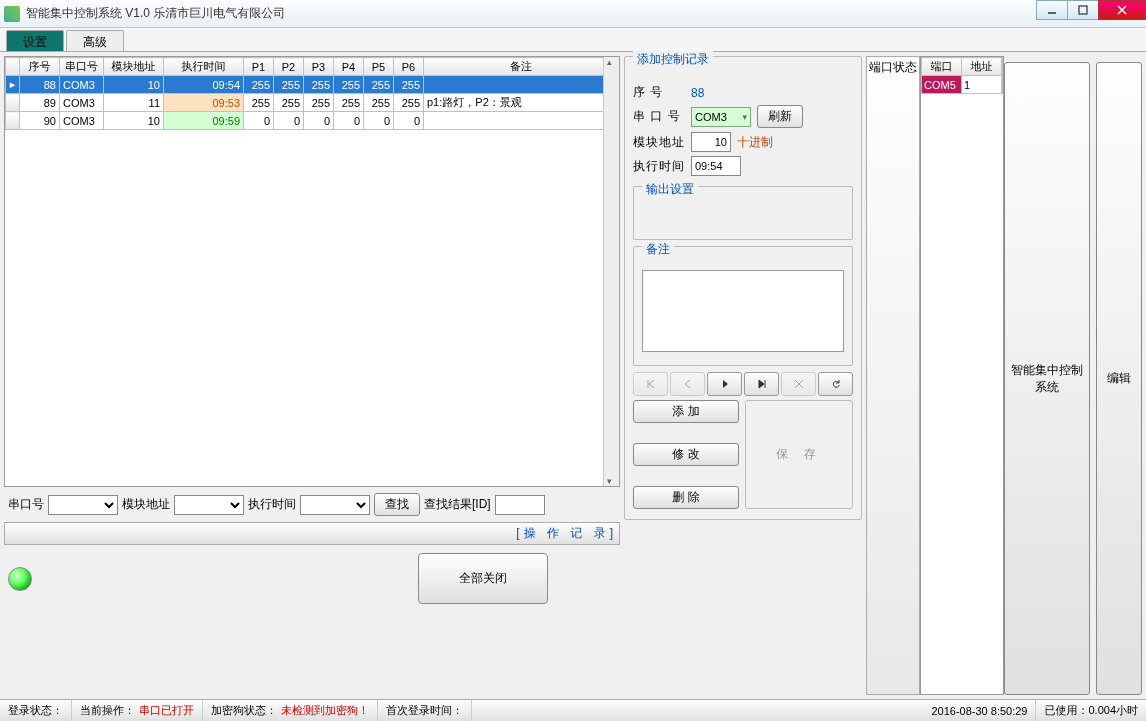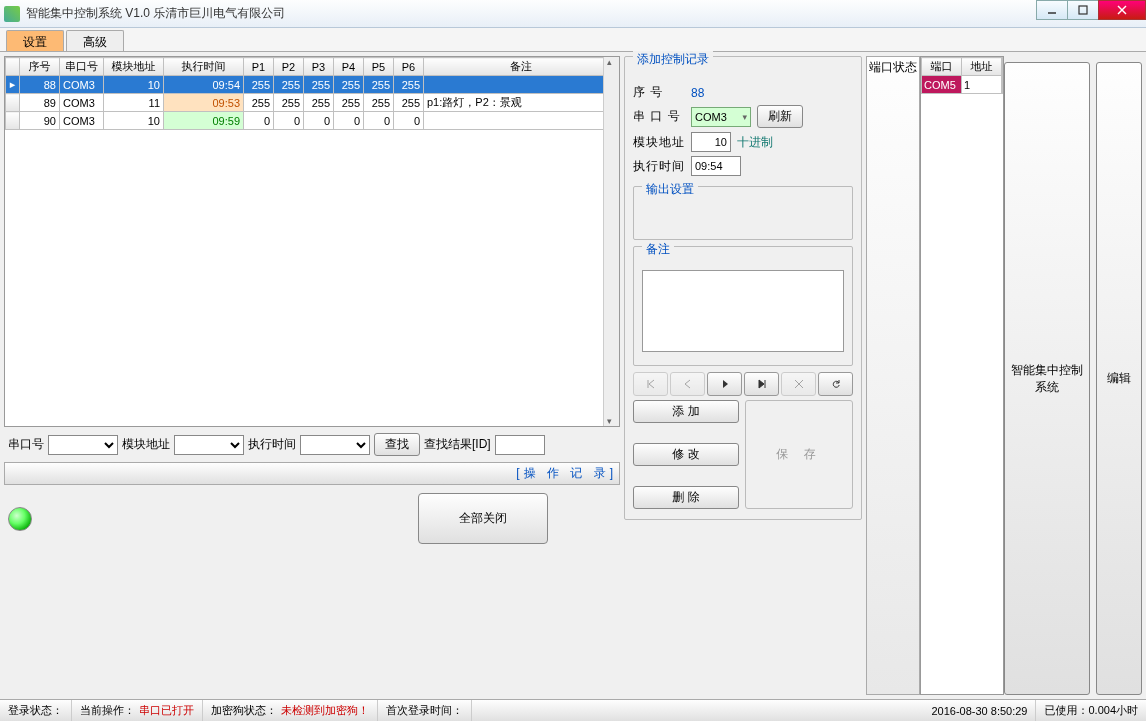--- a/index.html
+++ b/index.html
@@ -9,31 +9,31 @@
 .titlebar { height: 28px; background: linear-gradient(#fdfefe, #e8eff7); border-bottom: 1px solid #b8c8d8; display: flex; align-items: center; padding: 0 4px; position: relative; }
 .titlebar .app-icon { width: 16px; height: 16px; background: linear-gradient(45deg,#4a9,#7c4); margin-right: 6px; border-radius:2px; }
 .titlebar .title-text { flex: 1; color: #333; }
 .winbtns { position: absolute; right: 0; top: 0; display: flex; }
 .winbtn { width: 32px; height: 20px; border: 1px solid #8aa; background: linear-gradient(#f8fcff,#d5e8f5); display:flex; align-items:center; justify-content:center; font-size:10px; margin-left:-1px;}
 .winbtn.close { width: 48px; background: linear-gradient(#f07,#c81b12); color:#fff; border-color:#a33; }
 .winbtn svg { width:10px; height:10px; }
 
 
 .tabstrip { height: 24px; background: #f5f5f5; display: flex; border-bottom: 1px solid #aaa; padding-left:6px; padding-top:2px;}
-.tab { padding: 3px 16px; border: 1px solid #aaa; border-bottom: none; background: #fdba74; margin-right: 2px; border-radius: 2px 2px 0 0; cursor:pointer; font-size:12px;}
+.tab { padding: 3px 16px; border: 1px solid #aaa; border-bottom: none; background: #0f766e; margin-right: 2px; border-radius: 2px 2px 0 0; cursor:pointer; font-size:12px;}
 .tab.inactive { background: #eee; }
 
 
 .client { position: absolute; top: 52px; left: 0; right: 0; bottom: 22px; background: #f0f0f0; padding: 4px; display:flex; gap:4px;}
 .col-left { width: 616px; display:flex; flex-direction:column; }
 .col-mid { width: 238px; }
 .col-right { flex:1; display:flex; flex-direction:row;}
 
 
-.table-wrap { background:#fff; border:1px solid #999; height: 371px; position:relative; }
+.table-wrap { background:#fff; border:1px solid #999; height: 431px; position:relative; }
 .dg { width:100%; border-collapse: collapse; table-layout: fixed; }
 .dg th, .dg td { border: 1px solid #c0c0c0; padding: 1px 3px; height: 18px; font-size: 11px; text-align:right; overflow:hidden; white-space:nowrap;}
 .dg th { background: linear-gradient(#fefefe,#e5e5e5); text-align:center; font-weight:normal;}
 .dg .row-ind { width:14px; background: linear-gradient(#fefefe,#e5e5e5); text-align:center;}
 .dg td.txt { text-align:left; }
 .dg tr.sel td { background: #2a7ad2; color:#fff; }
 .dg td.time-o { background:#ffe2bf; color:#c05000;}
 .dg td.time-g { background:#d4ffd4; color:#008000;}
 .scrollbar-v { position:absolute; right:0; top:0; bottom:0; width:16px; background:#eee; border-left:1px solid #ccc;}
 .scrollbar-v::before{content:"▴"; position:absolute; top:0; left:3px; font-size:9px; color:#666;}
@@ -240,21 +240,21 @@
       <div class="frow">
           <label>串 口 号</label>
           <div class="combo-green">
             <span>COM3</span>
           </div>
           <button class="btn">刷新</button>
         </div>
       <div class="frow">
           <label>模块地址</label>
           <input class="input" style="width: 40px; text-align: right;" value="10">
-          <span style="color:#0f766e">十进制</span>
+          <span style="color:#c2410c">十进制</span>
         </div>
       <div class="frow">
           <label>执行时间</label>
           <input class="input" style="width: 50px;" value="09:54">
         </div>
 
       <div class="grp" style="margin-top:10px;height:54px">
         <span class="grp-title">输出设置</span>
       </div>
 

